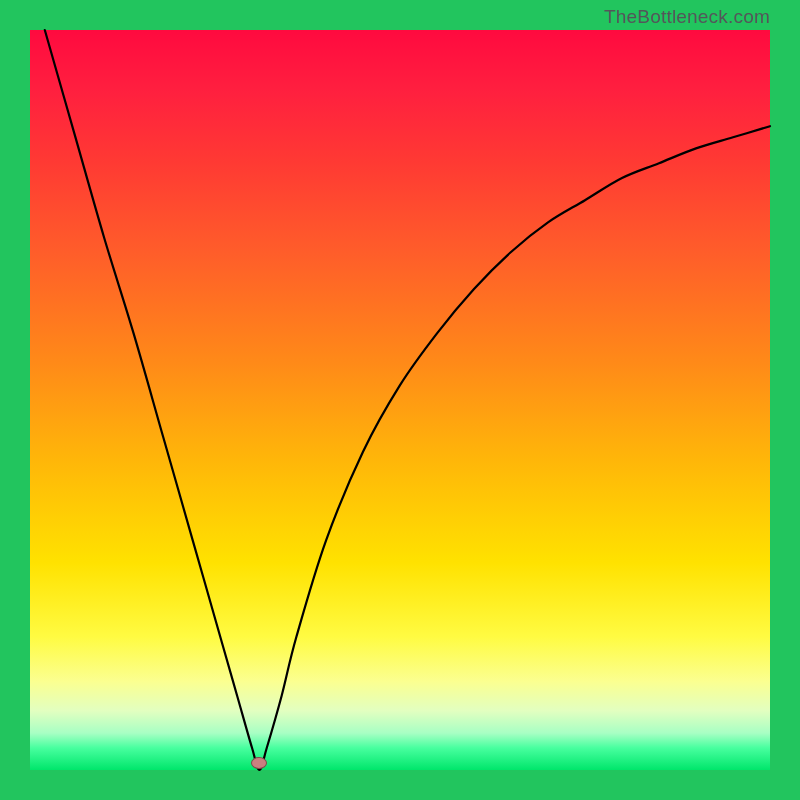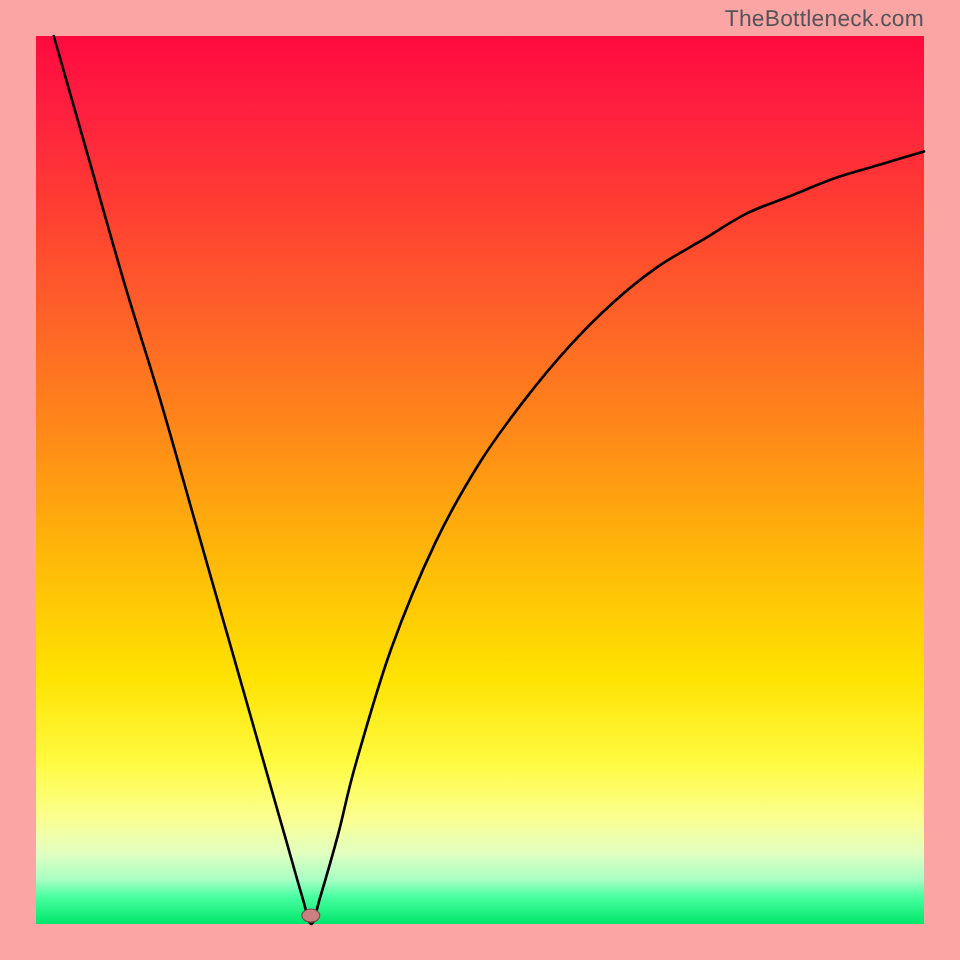--- a/index.html
+++ b/index.html
@@ -8,21 +8,21 @@
     width: 800px;
     height: 800px;
     overflow: hidden;
     font-family: Arial, Helvetica, sans-serif;
     background: #000;
   }
   .frame {
     position: relative;
     width: 800px;
     height: 800px;
-    background: #fca5a5;
+    background: #22c55e;
   }
   .plot-area {
     position: absolute;
     left: 30px;
     top: 30px;
     width: 740px;
     height: 740px;
     
     background: linear-gradient(to bottom,
       #ff0a3f 0%,

